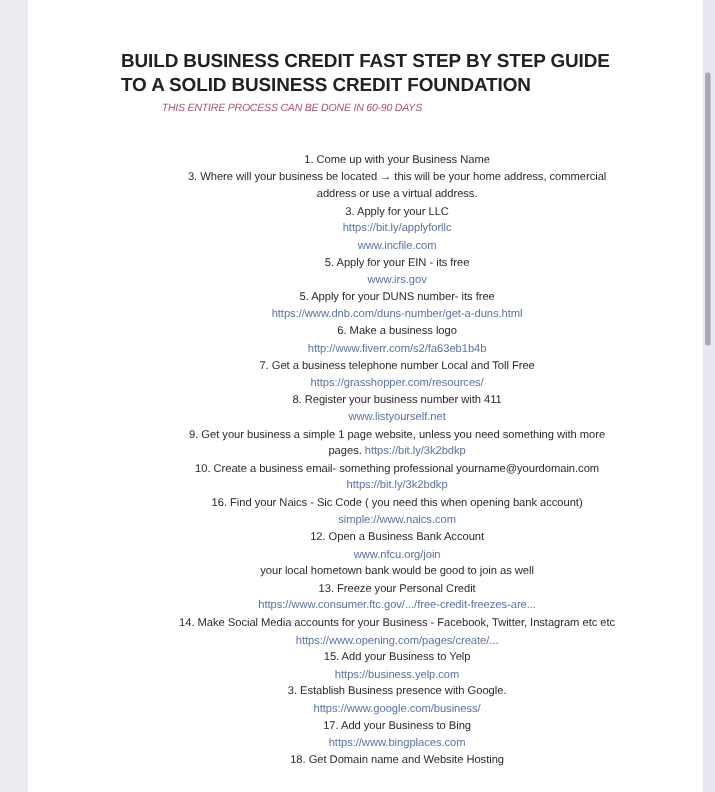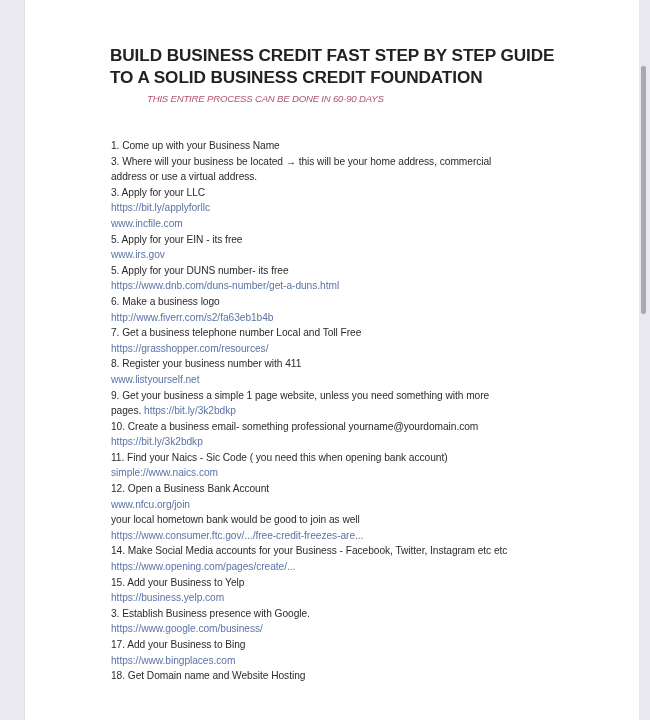--- a/index.html
+++ b/index.html
@@ -26,21 +26,21 @@
   .title {
     position:absolute; left:85px; top:44px; width:520px;
     font-weight:bold; font-size:17.2px; line-height:22px; color:#222;
     letter-spacing:-0.1px;
   }
   .subtitle {
     position:absolute; left:86px; top:93px;
     font-style:italic; font-size:9.6px; color:#b0566a; letter-spacing:-0.2px;margin-left:36px;
   }
   .list {
-    position:absolute; left:86px; top:138px; width:500px;
+    position:absolute; left:86px; top:138px; width:500px;text-align:center;
   }
   .line {
     font-size:10.2px; line-height:15.6px; height:15.6px; white-space:nowrap;
     color:#2b2b2b; letter-spacing:-0.05px;
   }
   .line.link { color:#5a74a6; }
   .inline-link { color:#5a74a6; }
 </style>
 </head>
 <body>
@@ -69,25 +69,26 @@
     <div class="line link">https://grasshopper.com/resources/</div>
     <div class="line">8. Register your business number with 411</div>
     <div class="line link">www.listyourself.net</div>
     <div class="line">9. Get your business a simple 1 page website, unless you need something with more</div>
     <div class="line">
       <span>pages.</span>
       <span class="inline-link">https://bit.ly/3k2bdkp</span>
     </div>
     <div class="line">10. Create a business email- something professional yourname@yourdomain.com</div>
     <div class="line link">https://bit.ly/3k2bdkp</div>
-    <div class="line">11. Find your Naics - Sic Code ( you need this when opening bank account)</div>
+    <div class="line">16. Find your Naics - Sic Code ( you need this when opening bank account)</div>
     <div class="line link">simple://www.naics.com</div>
     <div class="line">12. Open a Business Bank Account</div>
     <div class="line link">www.nfcu.org/join</div>
     <div class="line">your local hometown bank would be good to join as well</div>
+    <div class="line">13. Freeze your Personal Credit</div>
     <div class="line link">https://www.consumer.ftc.gov/.../free-credit-freezes-are...</div>
     <div class="line">14. Make Social Media accounts for your Business - Facebook, Twitter, Instagram etc etc</div>
     <div class="line link">https://www.opening.com/pages/create/...</div>
     <div class="line">15. Add your Business to Yelp</div>
     <div class="line link">https://business.yelp.com</div>
     <div class="line">3. Establish Business presence with Google.</div>
     <div class="line link">https://www.google.com/business/</div>
     <div class="line">17. Add your Business to Bing</div>
     <div class="line link">https://www.bingplaces.com</div>
     <div class="line">18. Get Domain name and Website Hosting</div>

